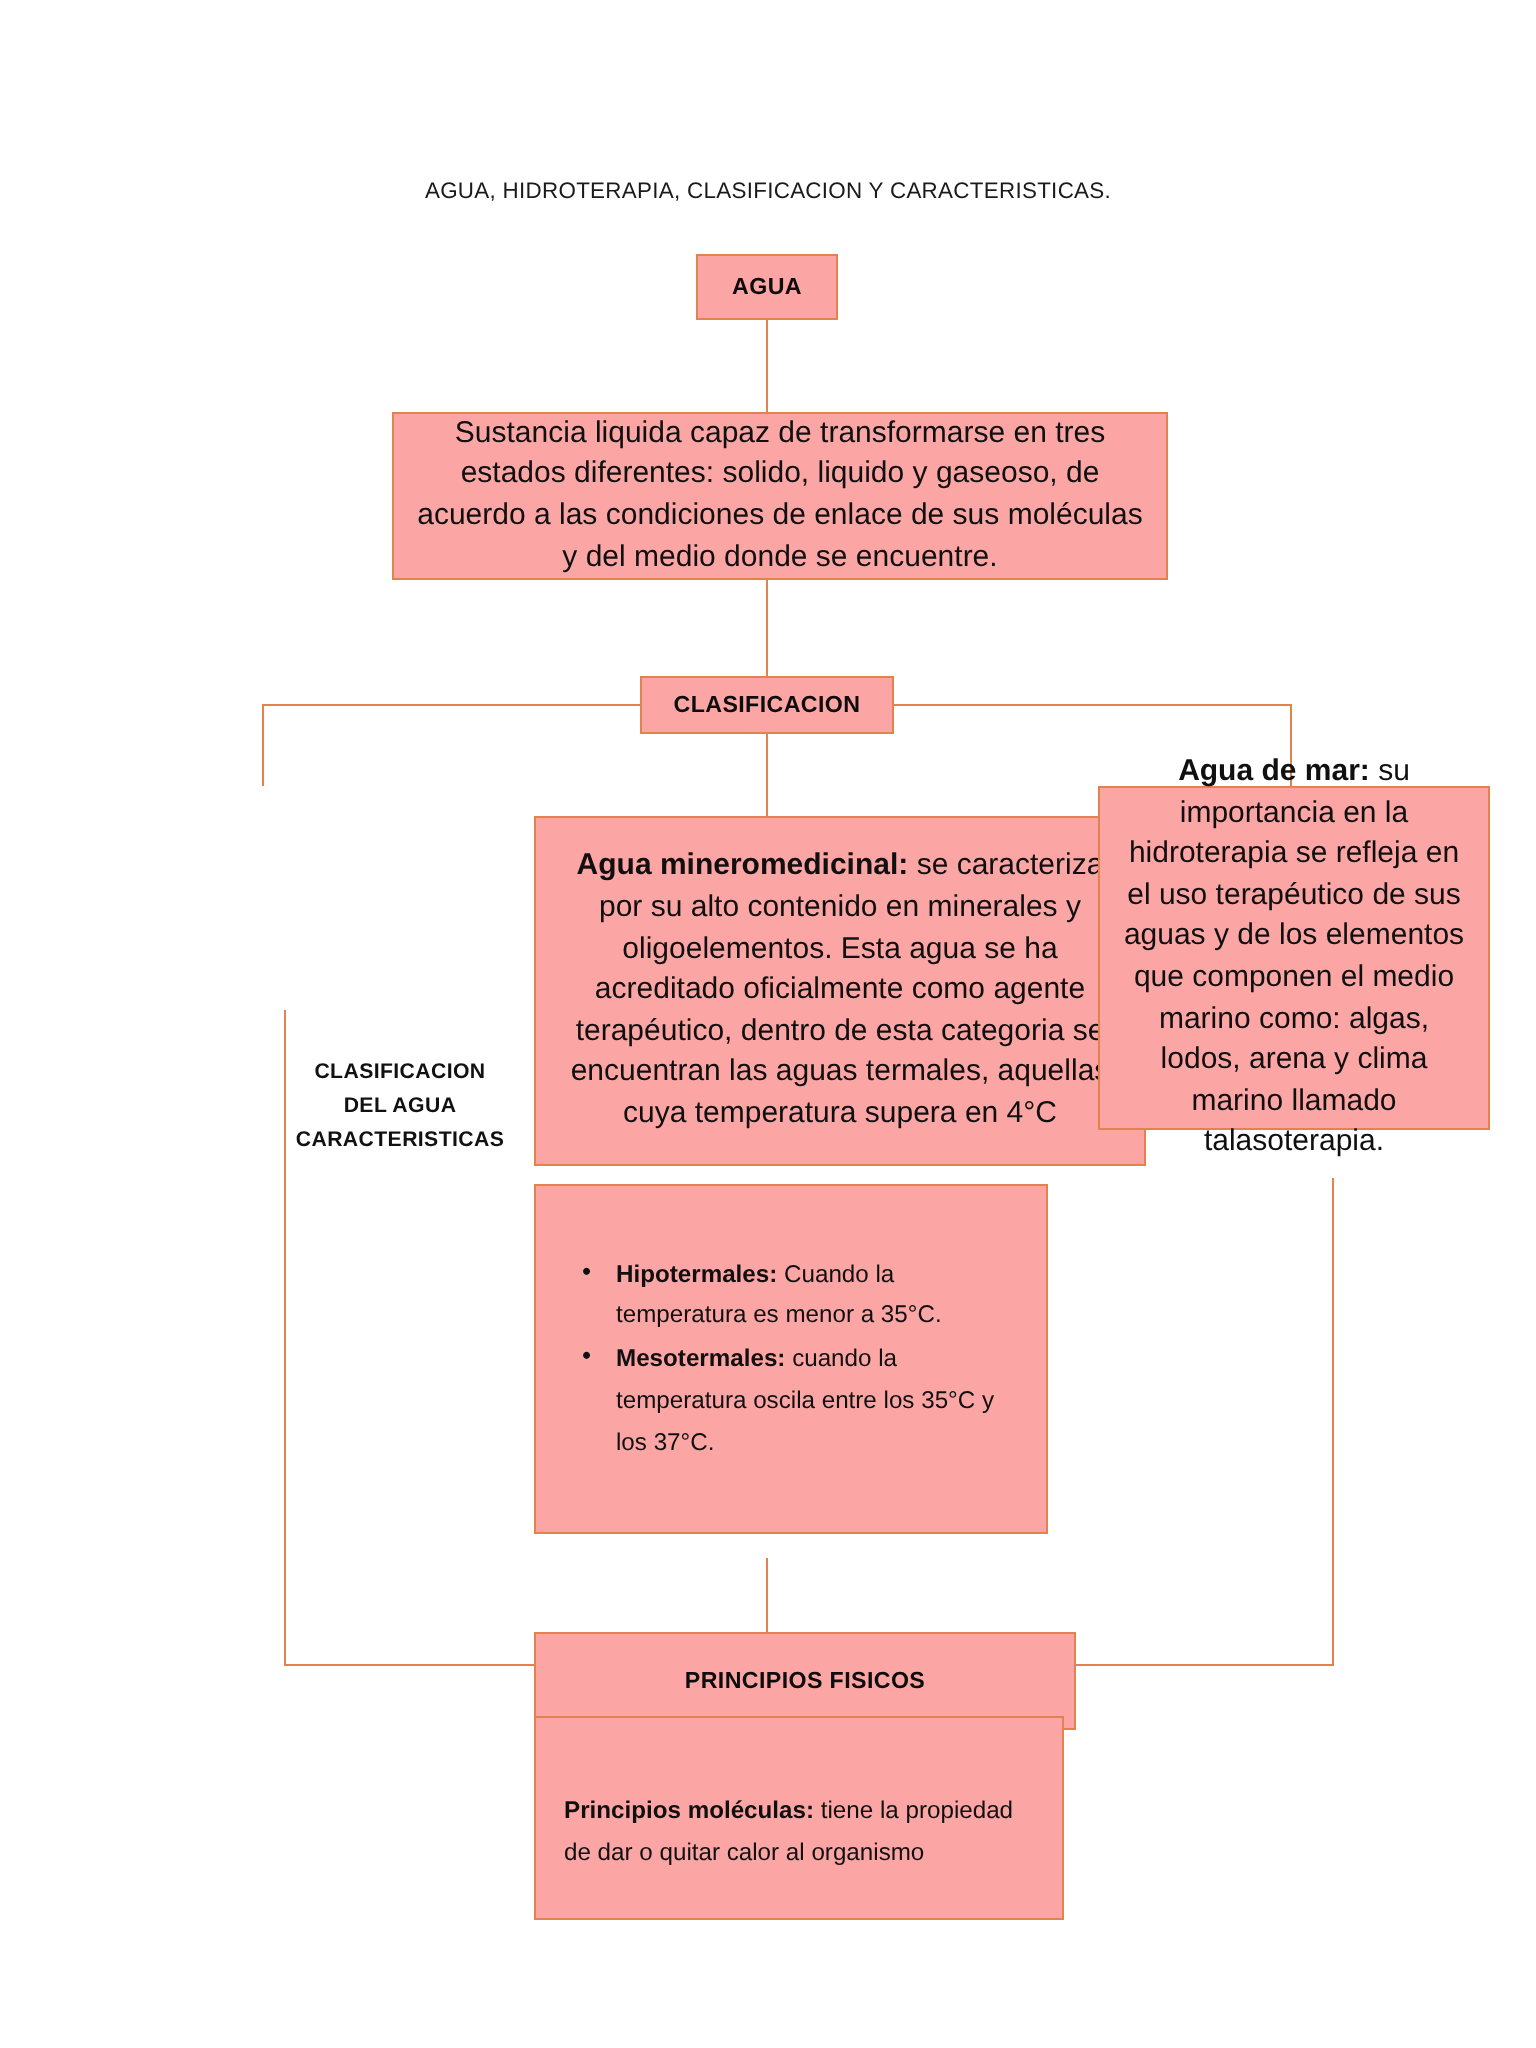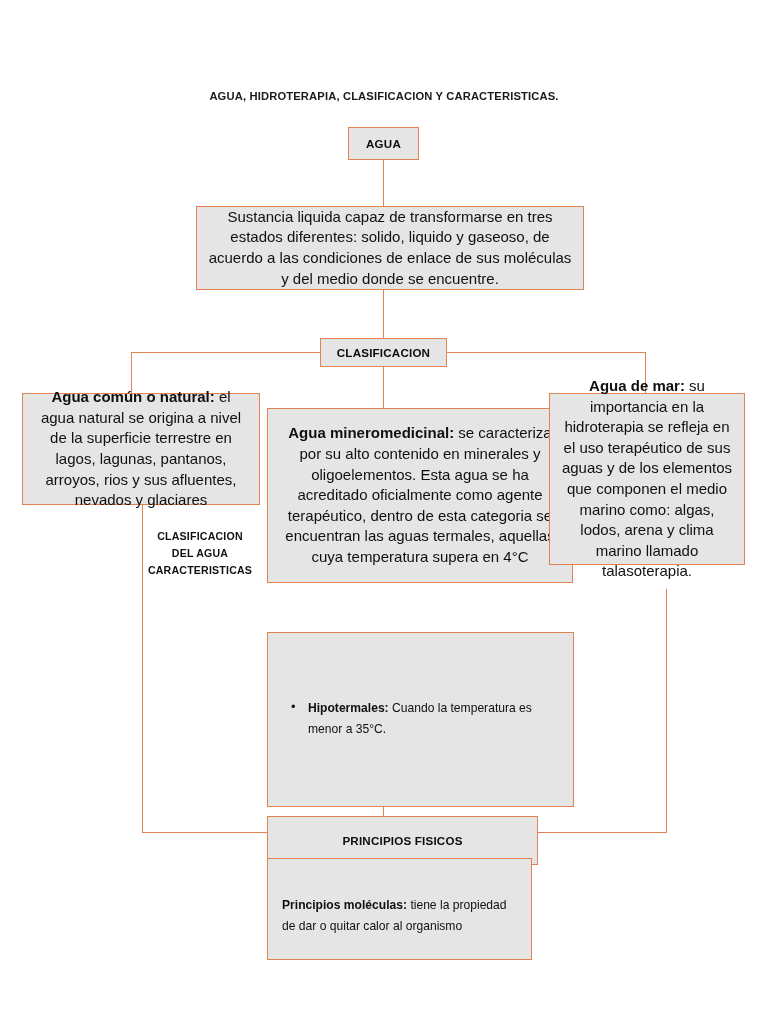--- a/index.html
+++ b/index.html
@@ -17,21 +17,21 @@
     height: 1024px;
     background: #ffffff;
     overflow: hidden;
   }
 
   
   .box {
     position: absolute;
     box-sizing: border-box;
     border: 1.6px solid #E2834F;
-    background: #e5e5e5;
+    background: #fca5a5;
     z-index: 3;
   }
   .box-inner {
     width: 100%;
     height: 100%;
     display: flex;
     flex-direction: column;
     justify-content: center;
   }
 
@@ -45,21 +45,21 @@
   .line-h { height: 1.4px; }
 
   
   #title {
     position: absolute;
     left: 0;
     top: 90px;
     width: 768px;
     text-align: center;
     font-size: 11.2px;
-    font-weight: bold;
+    font-weight: normal;
     letter-spacing: 0.15px;
     color: #1a1a1a;
   }
 
   
   .hdr-text {
     text-align: center;
     font-weight: bold;
     font-size: 11.6px;
     color: #0d0d0d;
@@ -164,27 +164,20 @@
       <div class="para">Sustancia liquida capaz de transformarse en tres estados diferentes: solido, liquido y gaseoso, de acuerdo a las condiciones de enlace de sus moléculas y del medio donde se encuentre.</div>
     </div>
   </div>
 
   <div class="box" style="left:320px; top:338px; width:127px; height:29px;">
     <div class="box-inner">
       <div class="hdr-text">CLASIFICACION</div>
     </div>
   </div>
 
-  <div class="box" style="left:22px; top:393px; width:238px; height:112px;">
-    <div class="box-inner">
-      <div class="para">
-        <b>Agua común o natural:</b><span> el agua natural se origina a nivel de la superficie terrestre en lagos, lagunas, pantanos, arroyos, rios y sus afluentes, nevados y glaciares</span>
-      </div>
-    </div>
-  </div>
 
   <div id="mineromedicinal-label">
     <div>CLASIFICACION</div>
     <div>DEL AGUA</div>
     <div>CARACTERISTICAS</div>
   </div>
 
   <div class="box" style="left:267px; top:408px; width:306px; height:175px;">
     <div class="box-inner">
       <div class="para">
@@ -194,24 +187,25 @@
   </div>
 
   <div class="box" style="left:549px; top:393px; width:196px; height:172px;">
     <div class="box-inner">
       <div class="para">
         <b>Agua de mar:</b><span> su importancia en la hidroterapia se refleja en el uso terapéutico de sus aguas y de los elementos que componen el medio marino como: algas, lodos, arena y clima marino llamado talasoterapia.</span>
       </div>
     </div>
   </div>
 
-  <div class="box" style="left:267px; top:632px; width:307px; height:175px;">
+  <div class="box" style="left:267px; top:592px; width:257px; height:175px;">
     <div class="box-inner">
       <ul class="bullets" id="termal-list">
           <li><b>Hipotermales:</b><span> Cuando la temperatura es menor a 35°C.</span></li>
+          <li><b>Mesotermales:</b><span> cuando la temperatura oscila entre los 35°C y los 37°C.</span></li>
         </ul>
     </div>
   </div>
 
   <div class="box" style="left:267px; top:816px; width:271px; height:49px;">
     <div class="box-inner">
       <div class="hdr-text">PRINCIPIOS FISICOS</div>
     </div>
   </div>
 

